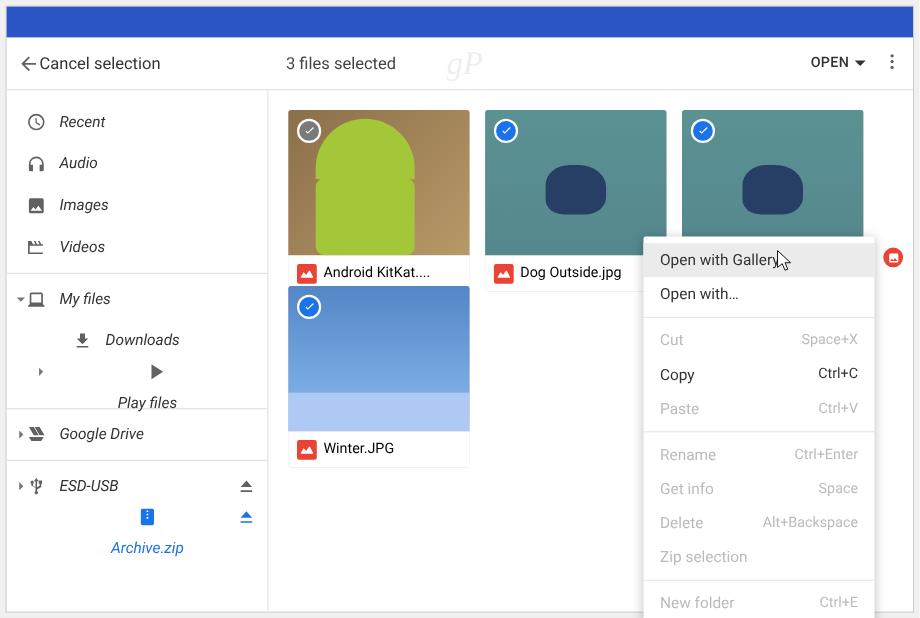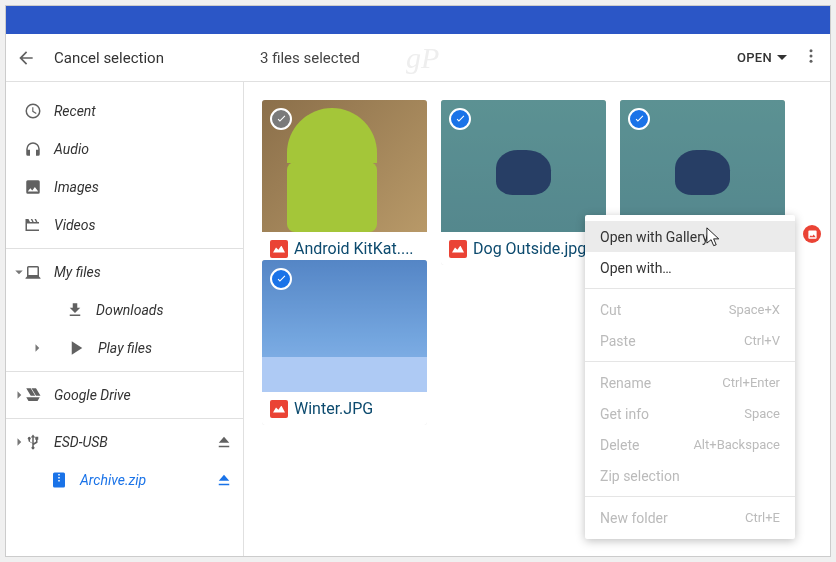--- a/index.html
+++ b/index.html
@@ -1,33 +1,33 @@
 <!DOCTYPE html>
 <html><head>
 <meta charset="utf-8">
 <style>
 * { margin:0; padding:0; box-sizing:border-box; font-family:Roboto,Arial,sans-serif; }
 body { background:#f0f0f0; width:836px; height:562px; overflow:hidden; }
 .window { width:826px; height:552px; margin:5px; background:#fff; border:1px solid #ccc; display:flex; flex-direction:column; position:relative; }
 .titlebar { height:28px; background:#2b56c6; display:flex; align-items:center; justify-content:flex-end; padding-right:8px; gap:14px; }
 .titlebar span { color:#fff; font-size:16px; line-height:1; display:inline-flex; }
 .toolbar { height:48px; border-bottom:1px solid #e0e0e0; display:flex; align-items:center; padding:0 10px; position:relative; }
-.back-btn { display:flex; align-items:center; gap:18px; color:#333; cursor:pointer; }
+.back-btn { display:flex; align-items:center; gap:0; color:#333; cursor:pointer; }
 .back-btn svg { width:20px; height:20px; fill:#616161; }
 .back-label { font-size:15px; color:#333; }
 .selection-count { position:absolute; left:254px; font-size:15px; color:#444; }
 .watermark { position:absolute; left:400px; color:#eee; font-size:30px; font-family:serif; font-style:italic; }
 .toolbar-right { margin-left:auto; display:flex; align-items:center; gap:15px; }
 .open-btn { font-size:13px; font-weight:500; color:#333; letter-spacing:.3px; display:flex; align-items:center; gap:5px; }
 .open-btn svg { width:10px; height:10px; fill:#333; }
 .more-btn svg { width:18px; height:18px; fill:#616161; }
 .body { flex:1; display:flex; overflow:hidden; }
 .sidebar { width:238px; border-right:1px solid #e0e0e0; padding-top:10px; font-size:14px; color:#333; overflow-y:auto;font-style:italic; }
 .sb-item { height:38px; display:flex; align-items:center; padding-left:18px; gap:12px; cursor:pointer; position:relative; }
-.sb-item.sub { padding-left:44px; }
+.sb-item.sub { padding-left:19px;flex-direction:column; }
 .sb-item.sub2 { padding-left:60px; }
 .sb-item.active { color:#1a73e8; }
 .sb-chevron { position:absolute; left:4px; width:18px; height:18px; fill:#777; }
 .sb-eject { position:absolute; right:10px; width:18px; height:18px; fill:#616161; }
 .sb-eject.blue { fill:#1a73e8; }
 .sb-item svg.icn { width:18px; height:18px; fill:#616161; flex-shrink:0; }
 .sb-item.active svg.icn { fill:#1a73e8; }
 .divider { height:1px; background:#e0e0e0; margin:4px 0; }
 .content { flex:1; padding:18px 10px 10px 18px; display:flex; flex-wrap:wrap; gap:14px; align-content:flex-start; position:relative; }
 .tile { width:165px; height:165px; border-radius:3px; overflow:hidden; background:#ddd; position:relative; display:flex; flex-direction:column; cursor:pointer; }
@@ -39,21 +39,21 @@
 .thumb-dog::before { content:""; position:absolute; left:55px; top:50px; width:55px; height:45px; background:#1a1a1a; border-radius:40% 45% 35% 30%; }
 .thumb-winter { background:linear-gradient(to top,#b5d4e8 0%,#8fb8d4 40%,#5f87ad 100%); position:relative; }
 .thumb-winter::before { content:""; position:absolute; bottom:0; left:0; right:0; height:35px; background:#e8f0f5; }
 .sel-overlay { position:absolute; inset:0; background:rgba(66,133,244,0.35); }
 .check { position:absolute; top:8px; left:8px; width:22px; height:22px; border-radius:50%; background:#1a73e8; border:2px solid #fff; display:flex; align-items:center; justify-content:center; }
 .check.grey { background:#7a7a7a; }
 .check svg { width:13px; height:13px; fill:#fff; }
 .file-bar { height:33px; background:#fff; display:flex; align-items:center; padding:0 8px; gap:6px; }
 .file-icon { width:18px; height:18px; background:#ea4335; border-radius:2px; position:relative; flex-shrink:0; }
 .file-icon::before { content:""; position:absolute; left:3px; top:6px; width:12px; height:7px; background:#fff; clip-path:polygon(0 100%,25% 30%,45% 60%,70% 0,100% 100%); }
-.filename { font-size:16px; color:#0c4a6e; white-space:nowrap; overflow:hidden; text-overflow:ellipsis; }
+.filename { font-size:13px; color:#000000; white-space:nowrap; overflow:hidden; text-overflow:ellipsis; }
 .ctxmenu { position:absolute; left:579px; top:209px; width:210px; background:#fff; box-shadow:0 2px 10px rgba(0,0,0,0.25); border-radius:2px; padding:6px 0; font-size:14px; z-index:100; }
 .ctx-row { height:31px; display:flex; align-items:center; padding:0 15px; justify-content:space-between; cursor:pointer; color:#333; }
 .ctx-row.disabled { color:#bbb; cursor:default; }
 .ctx-row.highlight { background:#ebebeb; }
 .ctx-sep { height:1px; background:#e5e5e5; margin:5px 0; }
 .ctx-badge { position:absolute; top:10px; right:-26px; width:18px; height:18px; background:#ea4335; border-radius:50%; display:flex; align-items:center; justify-content:center; }
 .ctx-shortcut { color:inherit; font-size:13px; }
 .ctx-row.disabled .ctx-shortcut { color:#bbb; }
 .cursor { position:absolute; left:700px; top:221px; z-index:200; pointer-events:none; }
 .cursor svg { width:17px; height:22px; }
@@ -257,20 +257,24 @@
         <span>Open with Gallery</span>
       </div>
     <div class="ctx-row">
         <span>Open with…</span>
       </div>
     <div class="ctx-sep"></div>
     <div class="ctx-row disabled">
         <span>Cut</span>
         <span class="ctx-shortcut">Space+X</span>
       </div>
+    <div class="ctx-row">
+        <span>Copy</span>
+        <span class="ctx-shortcut">Ctrl+C</span>
+      </div>
     <div class="ctx-row disabled">
         <span>Paste</span>
         <span class="ctx-shortcut">Ctrl+V</span>
       </div>
     <div class="ctx-sep"></div>
     <div class="ctx-row disabled">
         <span>Rename</span>
         <span class="ctx-shortcut">Ctrl+Enter</span>
       </div>
     <div class="ctx-row disabled">

